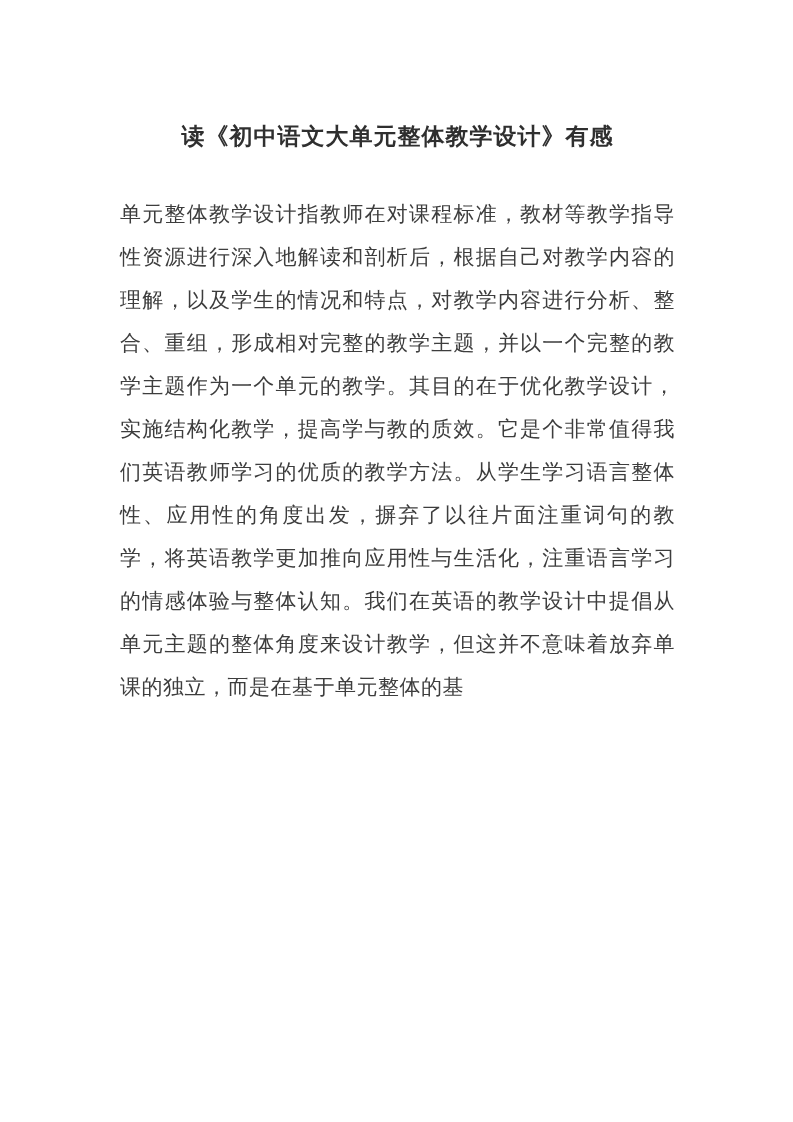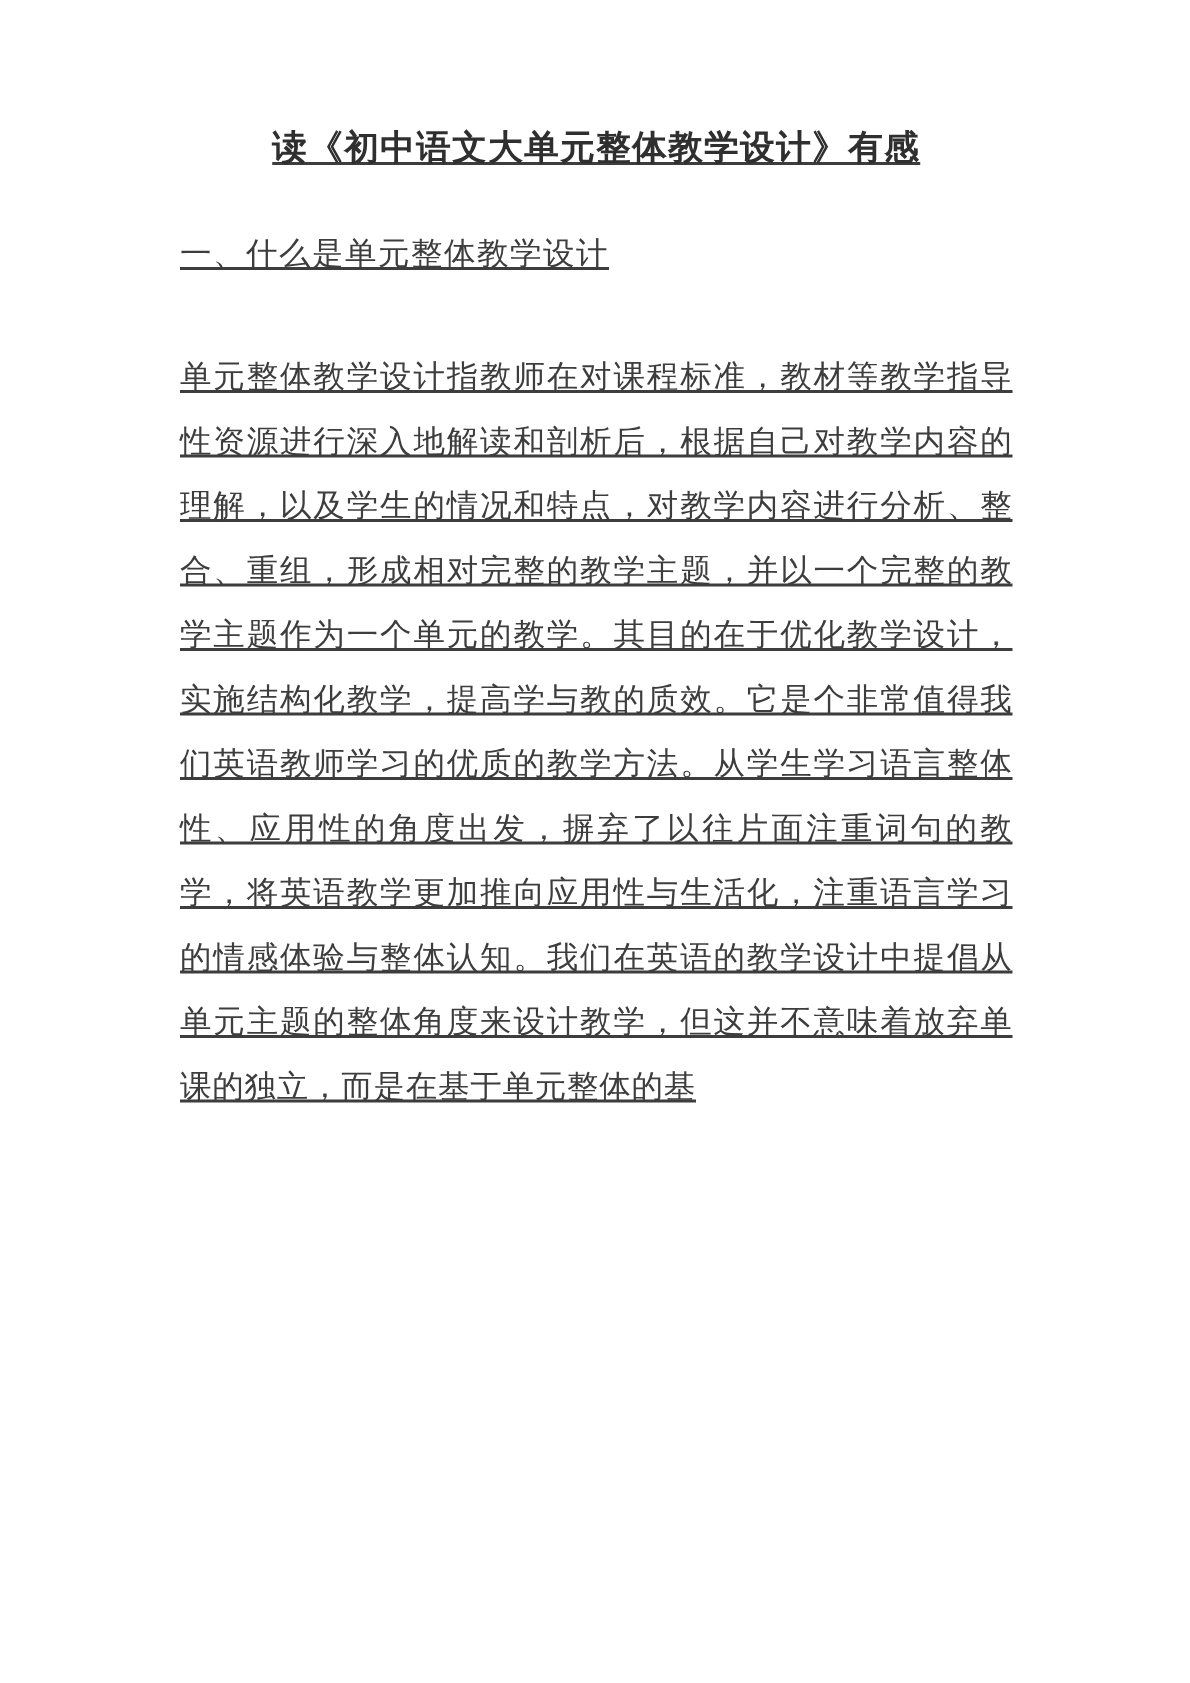--- a/index.html
+++ b/index.html
@@ -9,24 +9,23 @@
     background: #ffffff;
   }
   .page {
     position: relative;
     width: 793px;
     height: 810px;
     margin: 0 auto;
     background: #ffffff;
     overflow: hidden;
     box-sizing: border-box;
-    padding: 82px 118px 0 120px;
+    padding: 120px 118px 0 120px;
     font-family: "Liberation Serif", "DejaVu Serif", serif;
     color: #3d3d3d;
-    text-decoration: underline;
   }
   .doc-title {
     margin: 0;
     font-size: 23px;
     font-weight: 700;
     line-height: 34px;
     text-align: center;
     letter-spacing: 1px;
     color: #2f2f2f;
   }
@@ -54,16 +53,15 @@
     margin-top: 39px;
   }
 </style>
 </head>
 <body>
 
 <div class="page">
   <h1 class="doc-title">读《初中语文大单元整体教学设计》有感</h1>
 
 
-  <h2 class="section-heading">一、什么是单元整体教学设计</h2>
 
   <p class="para section-para">单元整体教学设计指教师在对课程标准，教材等教学指导性资源进行深入地解读和剖析后，根据自己对教学内容的理解，以及学生的情况和特点，对教学内容进行分析、整合、重组，形成相对完整的教学主题，并以一个完整的教学主题作为一个单元的教学。其目的在于优化教学设计，实施结构化教学，提高学与教的质效。它是个非常值得我们英语教师学习的优质的教学方法。从学生学习语言整体性、应用性的角度出发，摒弃了以往片面注重词句的教学，将英语教学更加推向应用性与生活化，注重语言学习的情感体验与整体认知。我们在英语的教学设计中提倡从单元主题的整体角度来设计教学，但这并不意味着放弃单课的独立，而是在基于单元整体的基</p>
 </div>
 
 </body></html>

